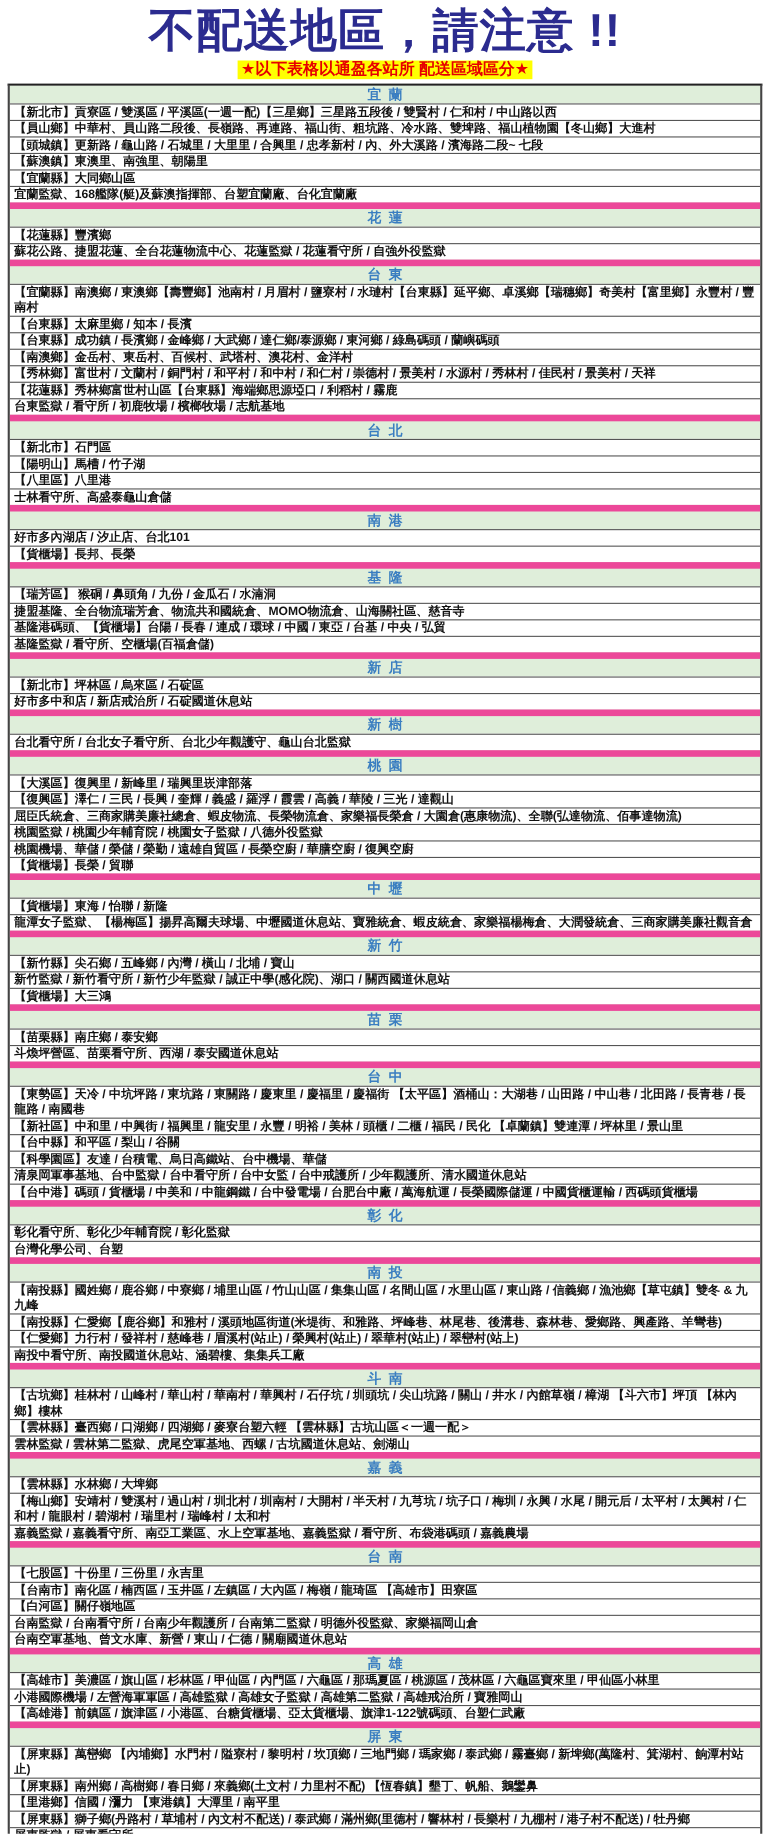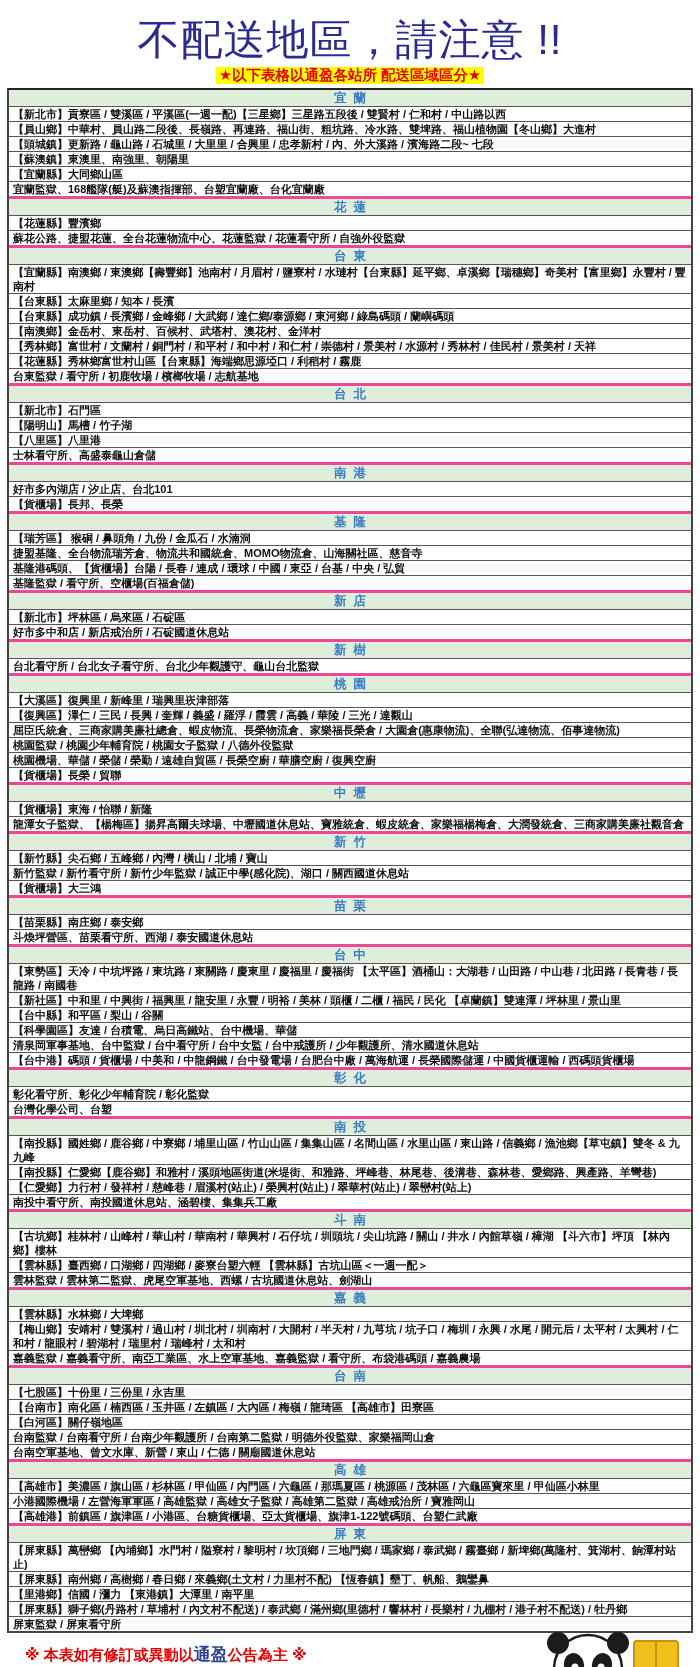--- a/index.html
+++ b/index.html
@@ -3,38 +3,38 @@
 <meta charset="utf-8">
 <style>
   * { margin:0; padding:0; box-sizing:border-box; }
   html,body { background:#ffffff; }
   body {
     width:700px; height:1667px; position:relative;
     font-family:"Liberation Sans","DejaVu Sans",sans-serif;
     overflow:hidden;
   }
   .page-title {
-    text-align:center; color:#2b2b8f; font-weight:normal;
-    font-size:42px; letter-spacing:1px; padding-top:16px; line-height:48px;
+    text-align:center; color:#2b2b8f; font-weight:bold;
+    font-size:42px; letter-spacing:1px; padding-top:4px; line-height:48px;
   }
   .subtitle-wrap { text-align:center; margin-top:2px;text-decoration:underline; }
   .subtitle {
     display:inline-block; background:#ffff00; color:#e60000;
     font-weight:bold; font-size:14.5px; padding:0 3px; line-height:17px;
   }
   .delivery-table {
     margin:4px 7px 0 7px;
     border:2px solid #444;
     border-top:2px solid #222;
   }
   .sec-header {
     background:#dfeeda; color:#3a7ec1; font-weight:bold;
     text-align:center; font-size:12.5px; line-height:16px;
     letter-spacing:7px; text-indent:7px;
-    border-top:3px solid #ec4899;
+    border-top:6px solid #ec4899;
   }
   .sec-header:first-child { border-top:none; }
   .row {
     background:#ffffff; color:#111; font-weight:600;
     font-size:11px; line-height:14px; padding:0 4px;
     border-top:1px solid #555;
   }
   .footer { position:relative; margin-top:10px; }
   .footer-note {
     margin-left:25px; color:#e60000; font-weight:bold; font-size:15px;

